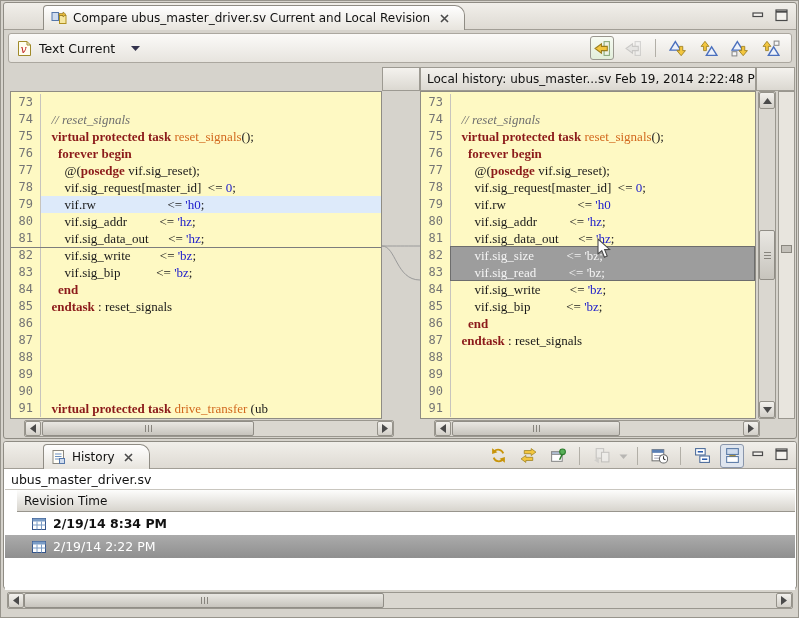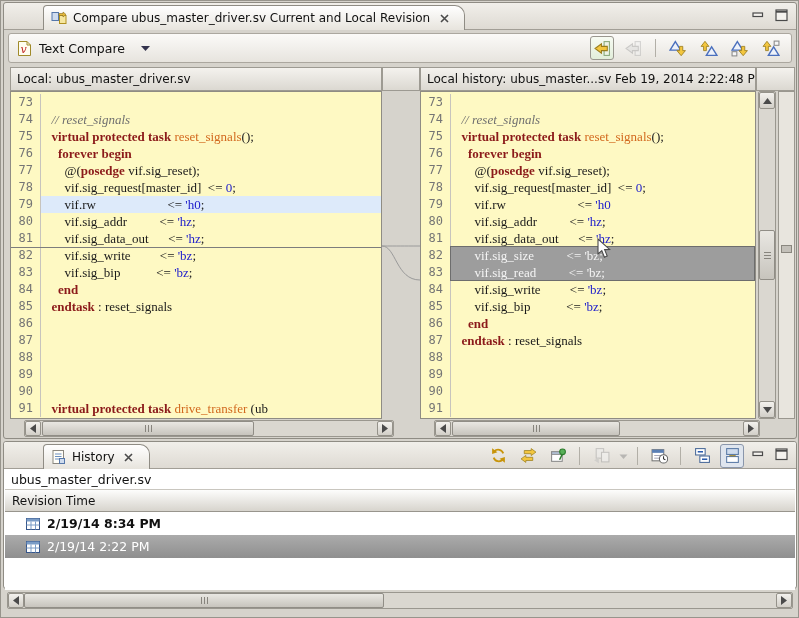--- a/index.html
+++ b/index.html
@@ -66,25 +66,25 @@
   .grip-h { display:flex; gap:2px; } .grip-h i { width:1px; height:7px; background:#87847d; }
   .grip-v { display:flex; flex-direction:column; gap:2px; } .grip-v i { height:1px; width:7px; background:#87847d; }
 
   .ruler { position:absolute; left:774px; top:88px; width:17px; height:328px;
     background:#e8e5de; border:1px solid #9a978f; }
   .ruler .mark { position:absolute; left:2px; width:11px; height:8px; background:#c3c0b9; border:1px solid #8a877f; }
 
   
   .filelabel { position:absolute; left:1px; right:1px; top:27px; height:21px; background:#fff;
     border-bottom:1px solid #c9c6bf; font-size:12.5px; display:flex; align-items:center; padding:0 6px; }
-  .colhdr { position:absolute; left:1px; right:1px; top:48px; height:22px;
+  .colhdr { position:absolute; left:13px; right:1px; top:48px; height:22px;
     background:linear-gradient(#fdfdfc,#d7d4cd); border-bottom:1px solid #98958d;
     font-size:12px; display:flex; align-items:center; padding:0 7px; }
   .rows { position:absolute; left:1px; right:1px; top:70px; height:78px; background:#fff; }
-  .hrow { height:23px; display:flex; align-items:center; gap:7px; padding-left:21px; font-size:12.5px; }
+  .hrow { height:23px; display:flex; align-items:center; gap:7px; padding-left:27px; font-size:12.5px; }
   .hrow.bold { font-weight:bold; }
   .hrow.selected { background:linear-gradient(#ababab,#8f8f8f); color:#fff;text-align:center; }
 
   .cursor { position:absolute; left:596px; top:237px; z-index:40; }
   svg { display:block; }
 </style>
 </head>
 <body>
 
 <div class="window">
@@ -122,21 +122,21 @@
     </div>
 
     <div class="tb">
       <span>
         <svg width="15" height="17" viewBox="0 0 15 17">
             <path d="M1.5 1.5 H10 L13.5 5 V15.5 H1.5 Z" fill="#fffdf0" stroke="#a08a2a"></path>
             <path d="M10 1.5 V5 H13.5" fill="none" stroke="#a08a2a"></path>
             <text x="3.5" y="13" font-size="11" font-style="italic" font-family="DejaVu Serif, serif" fill="#c22626">v</text>
           </svg>
       </span>
-      <span>Text Compare</span>
+      <span>Text Current</span>
       <span style="margin-left:8px">
         <svg width="11" height="8" viewBox="0 0 11 8">
             <polygon points="1,2 10,2 5.5,7" fill="#33334d"></polygon>
           </svg>
       </span>
       <span class="spacer"></span>
       <span id="compareToolbarIcons" style="display:flex;align-items:center;gap:7px">
           <span class="ibtn framed">
             <svg width="17" height="17" viewBox="0 0 16 16">
               <rect x="9.5" y="1.5" width="5" height="13" fill="#eef4e6" stroke="#8aa87a"></rect>
@@ -172,23 +172,20 @@
           <span class="ibtn">
             <svg width="18" height="17" viewBox="0 0 17 16">
               <rect x="11.5" y="1" width="4.5" height="4" fill="#f6f6f6" stroke="#8a8a8a"></rect>
               <polygon points="1,6 4.7,1.2 8.4,6 6,6 6,10 3.4,10 3.4,6" fill="#f3c63f" stroke="#9a7d1c" stroke-width="0.8"></polygon>
               <polygon points="11,6.5 16,14.5 6,14.5" fill="#eef2fa" stroke="#4a6fbd" stroke-width="1.3"></polygon>
             </svg>
           </span>
         </span>
     </div>
 
-    <div class="hdr" style="left:6px;width:372px">
-      <span>Local: ubus_master_driver.sv</span>
-    </div>
     <div class="hdr" style="left:378px;width:38px"></div>
     <div class="hdr" style="left:416px;width:336px">
       <span>Local history: ubus_master...sv Feb 19, 2014 2:22:48 PM</span>
     </div>
     <div class="hdr" style="left:752px;width:39px"></div>
 
     <div class="pane" id="leftPane" style="left:6px;width:372px">
         <div class="cl"><span class="ln">73</span><span class="code"></span></div>
         <div class="cl"><span class="ln">74</span><span class="code"><span class="tk-p">  </span><span class="tk-c">// reset_signals</span></span></div>
         <div class="cl"><span class="ln">75</span><span class="code"><span class="tk-p">  </span><span class="tk-k">virtual</span><span class="tk-p"> </span><span class="tk-k">protected</span><span class="tk-p"> </span><span class="tk-k">task</span><span class="tk-p"> </span><span class="tk-f">reset_signals</span><span class="tk-p">();</span></span></div>

